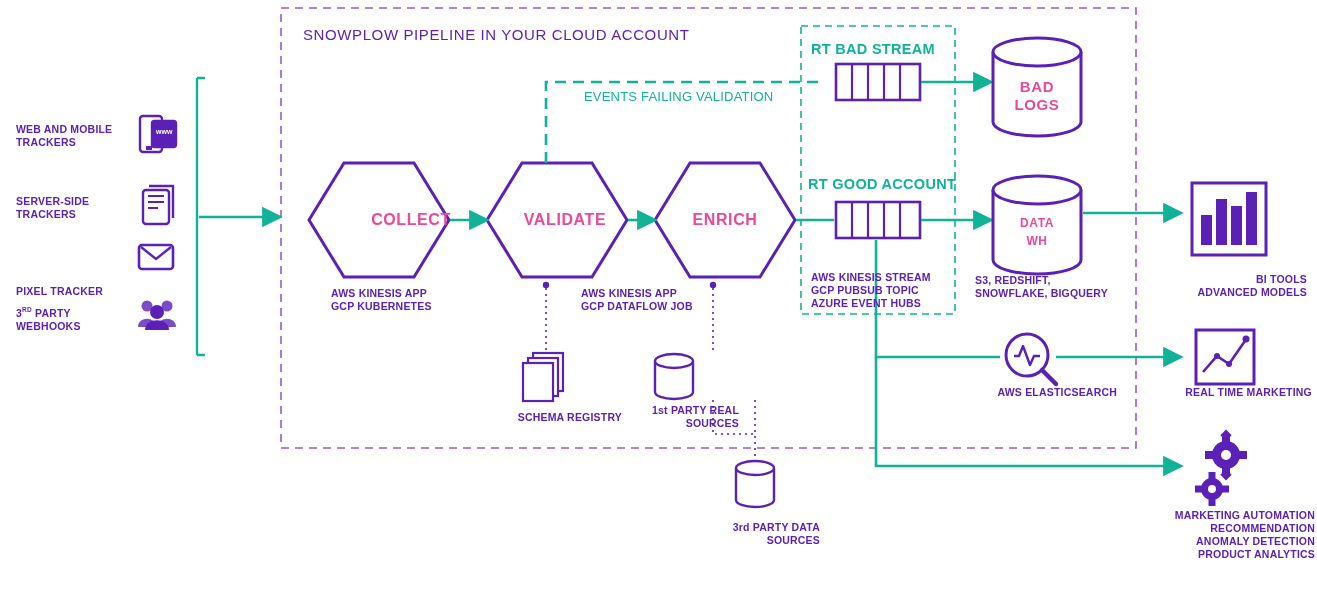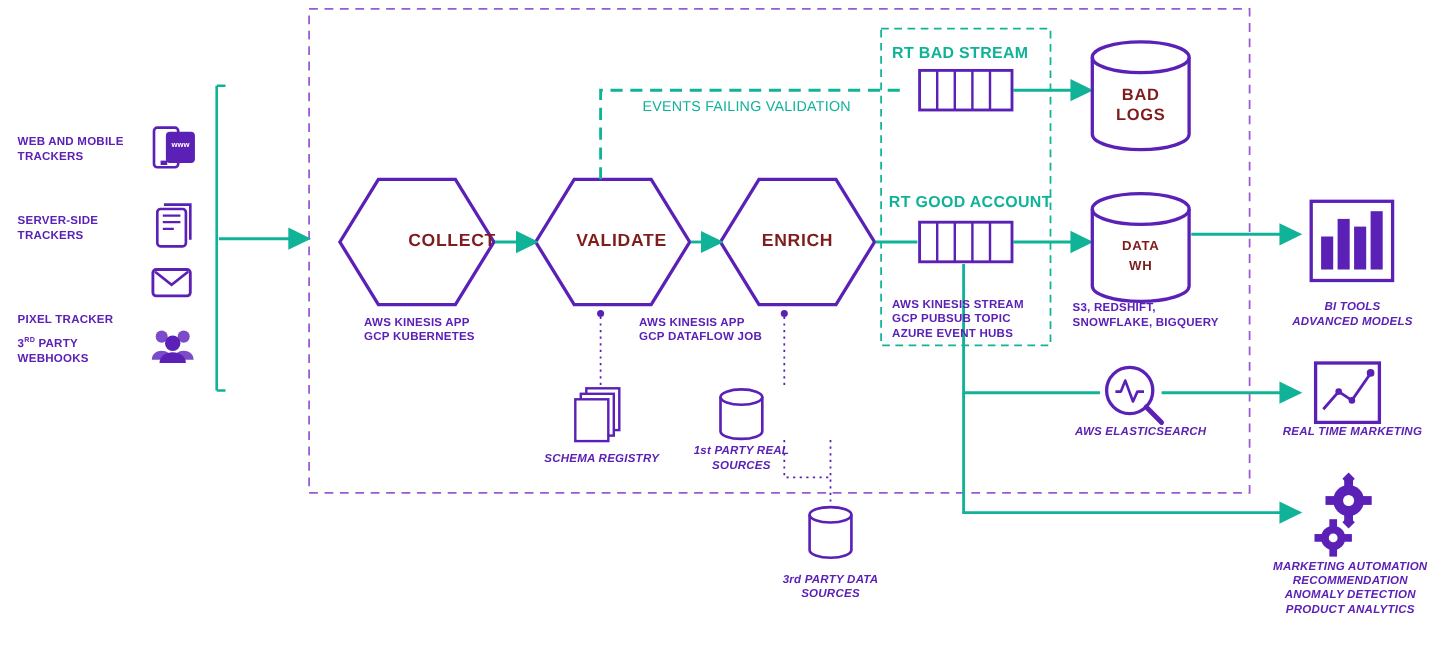--- a/index.html
+++ b/index.html
@@ -26,25 +26,25 @@
   }
   .lbl {
     position: absolute;
     color: #5B21B6;
     font-weight: bold;
     font-size: 10.5px;
     line-height: 13px;
     letter-spacing: 0.2px;
     white-space: pre-line;
   }
-  .lbl.center { text-align: center; font-style: italic; }
+  .lbl.center { text-align: right; }
   .lbl.left { text-align: left; }
   .hexlabel {
     position: absolute;
-    color: #7f1d1d;
+    color: #ec4899;
     font-weight: bold;
     font-size: 16px;
     letter-spacing: 0.6px;
     text-align: center;
   }
   .pipeline-title {
     position: absolute;
     color: #5B21B6;
     font-size: 15px;
     letter-spacing: 0.6px;
@@ -223,20 +223,21 @@
       <path d="M655,361 L655,392 A19,7 0 0 0 693,392 L693,361" fill="#ffffff" stroke="#5B21B6" stroke-width="2.4"></path>
       <ellipse cx="674" cy="361" rx="19" ry="7" fill="#ffffff" stroke="#5B21B6" stroke-width="2.4"></ellipse>
     </g>
 
     <g>
       <path d="M736,468 L736,500 A19,7 0 0 0 774,500 L774,468" fill="#ffffff" stroke="#5B21B6" stroke-width="2.4"></path>
       <ellipse cx="755" cy="468" rx="19" ry="7" fill="#ffffff" stroke="#5B21B6" stroke-width="2.4"></ellipse>
     </g>
   </svg>
 
+  <div class="pipeline-title" style="left:303px; top:26px;">SNOWPLOW PIPELINE IN YOUR CLOUD ACCOUNT</div>
 
   <div class="lbl left" style="left:16px; top:123px; width:118px;">WEB AND MOBILE
 TRACKERS</div>
   <div class="lbl left" style="left:16px; top:195px; width:118px;">SERVER-SIDE
 TRACKERS</div>
   <div class="lbl left" style="left:16px; top:251px; width:118px;margin-top:34px;">PIXEL TRACKER</div>
   <div class="lbl left" style="left:16px; top:303px; width:118px;">3<sup>RD</sup> PARTY<br>WEBHOOKS</div>
 
   <div class="hexlabel" style="left:309px; top:211px; width:140px;margin-left:32px;">COLLECT</div>
   <div class="hexlabel" style="left:487px; top:211px; width:156px;">VALIDATE</div>

